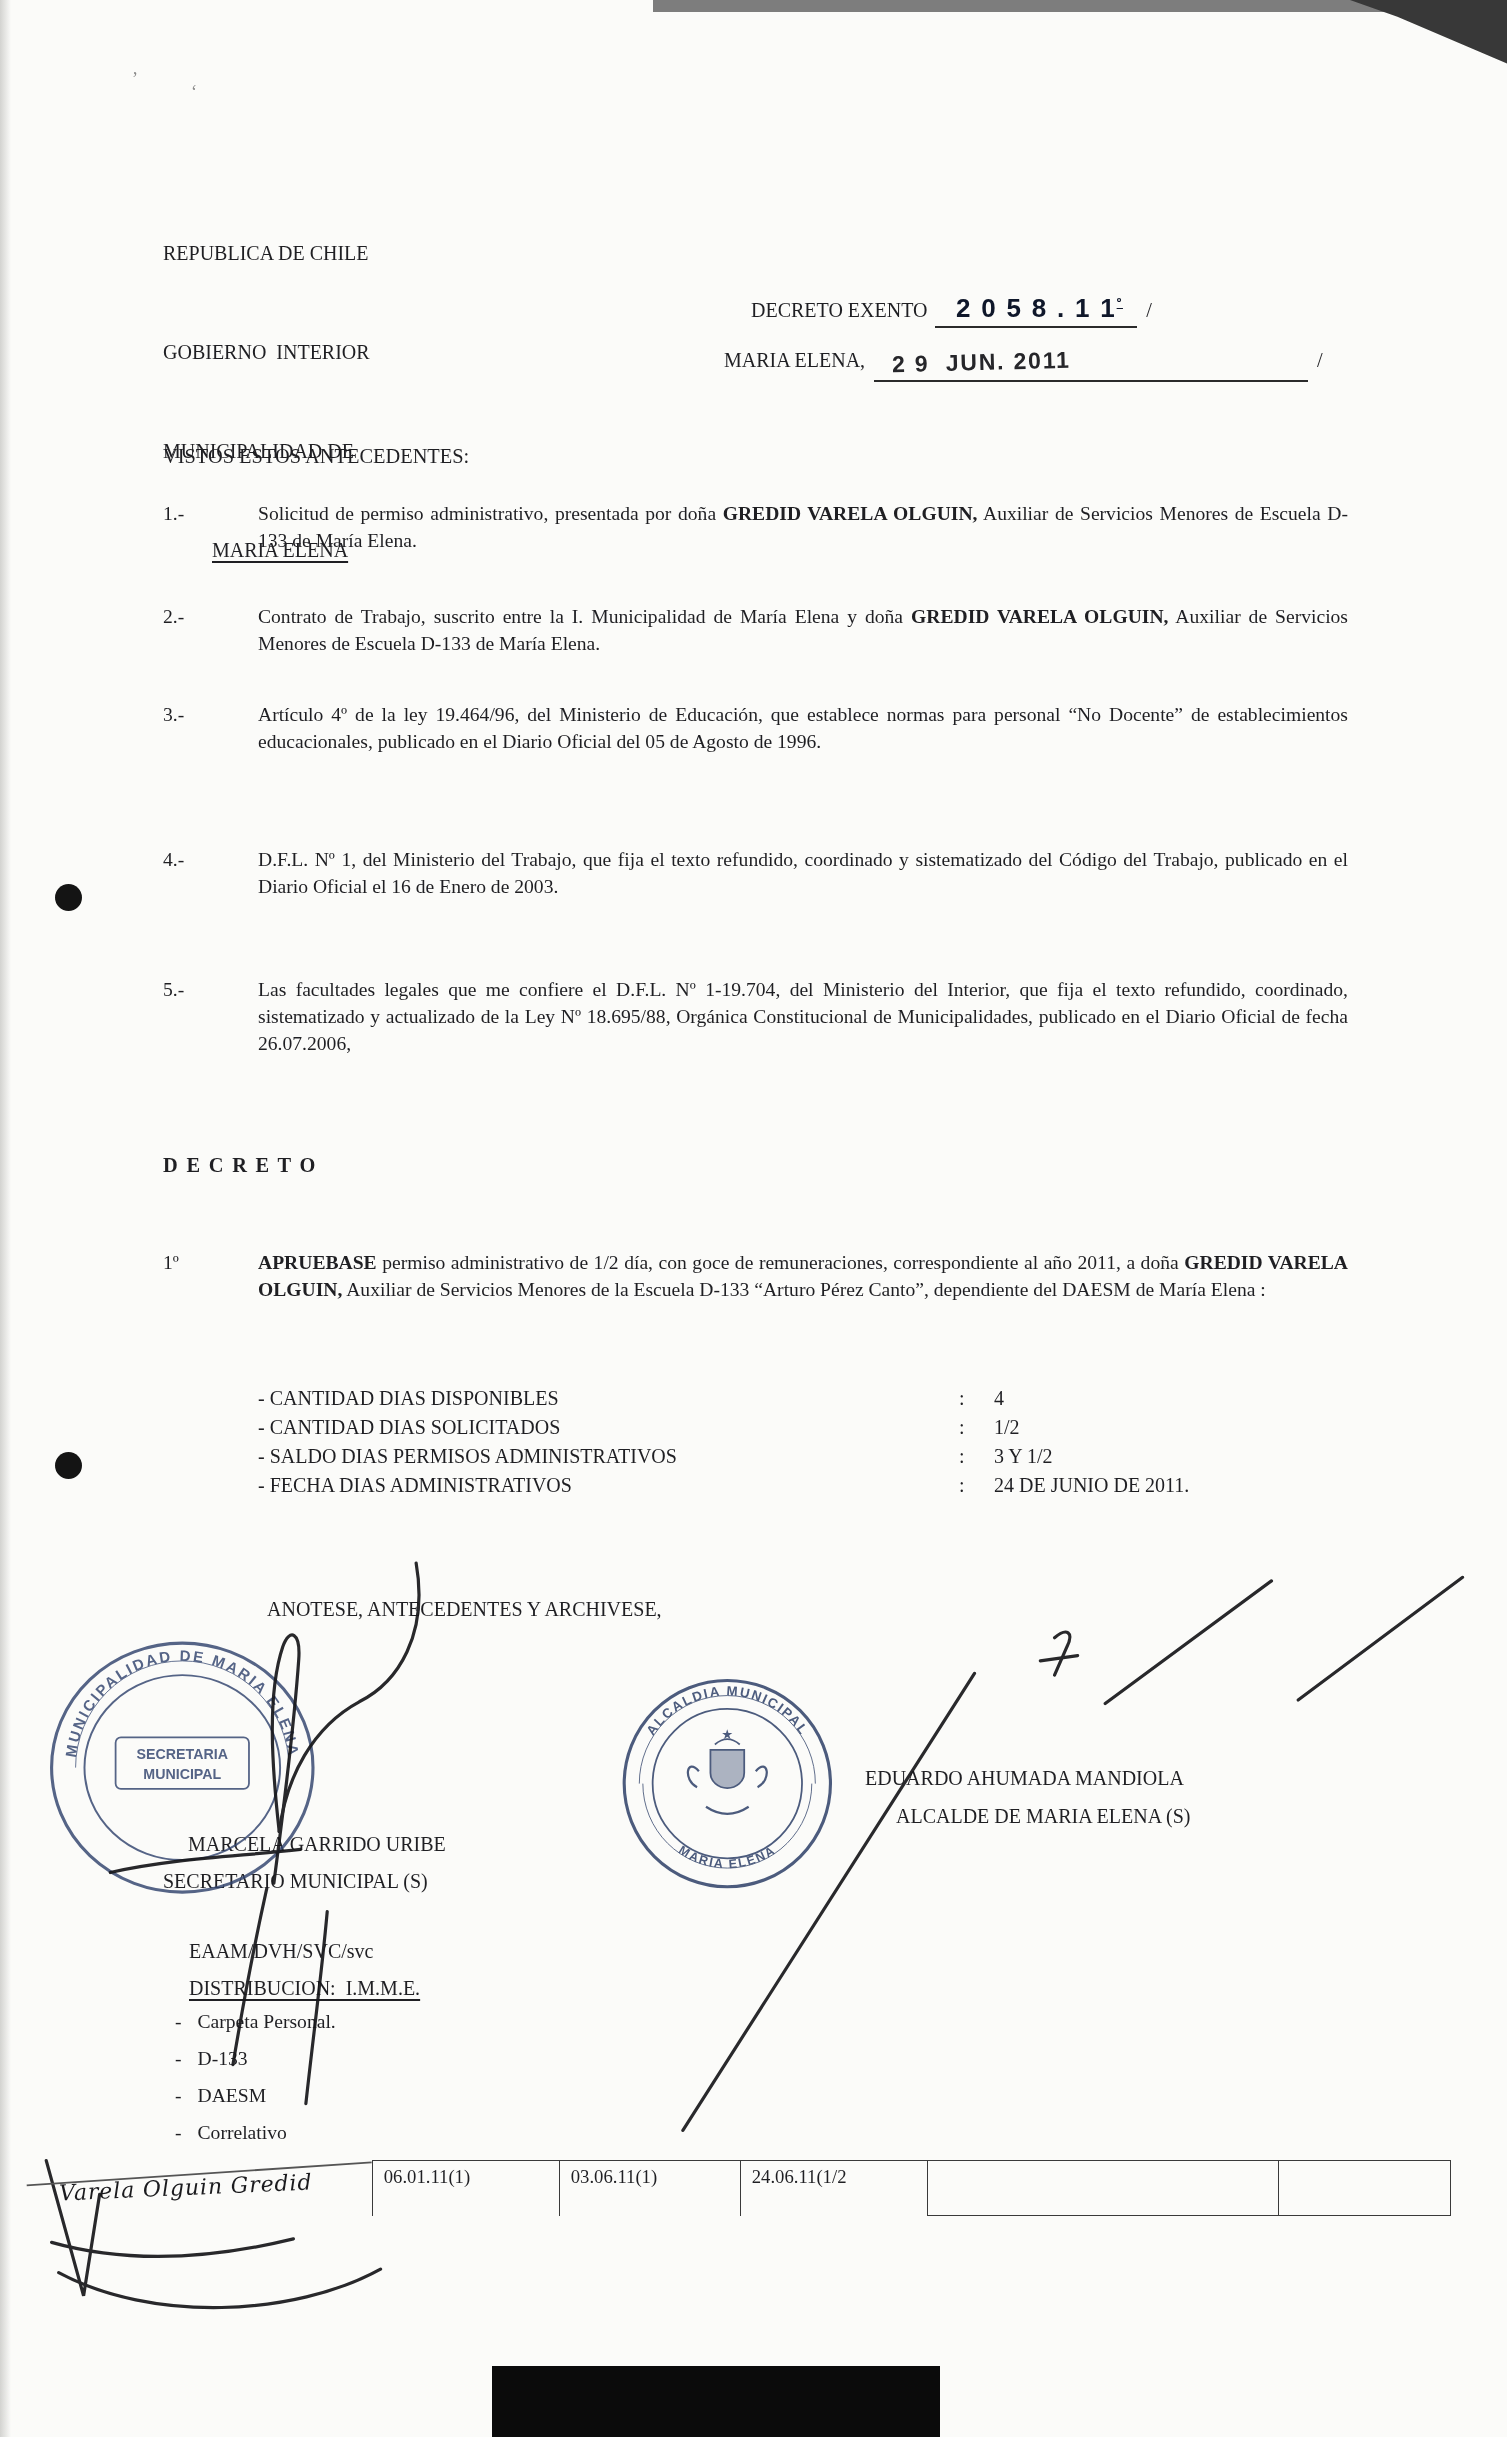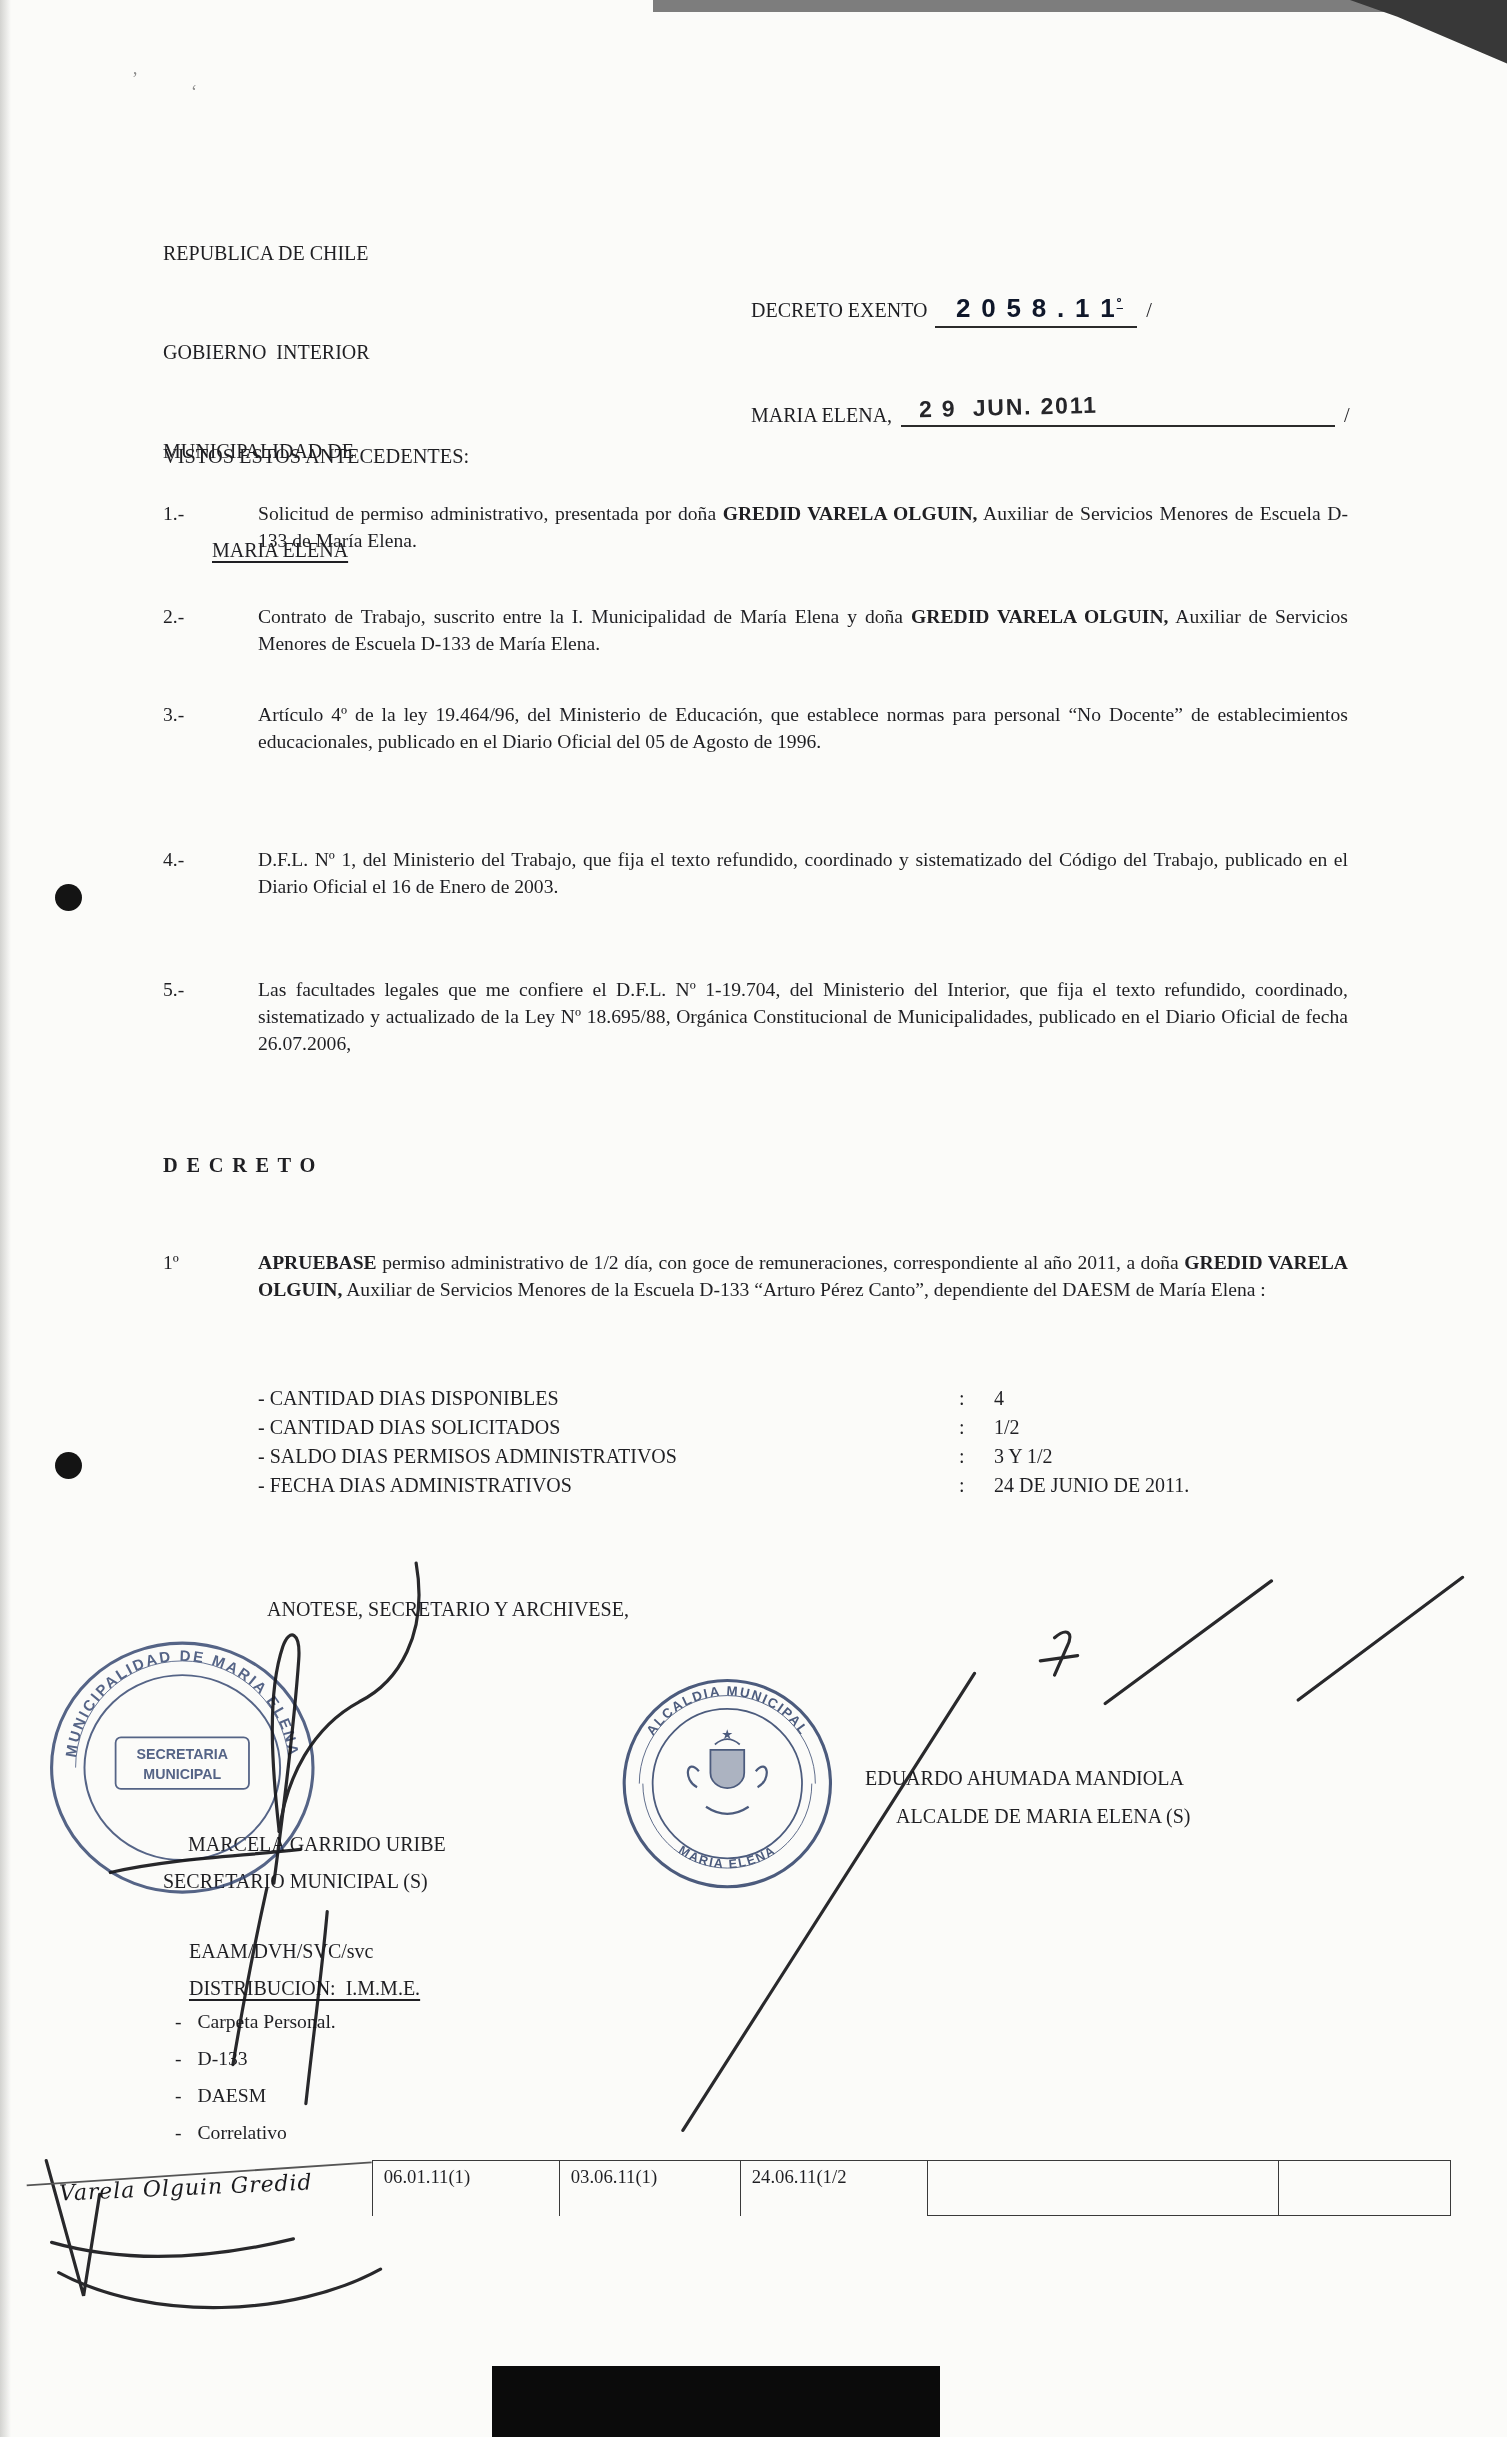--- a/index.html
+++ b/index.html
@@ -23,21 +23,21 @@
   
   .letterhead { position:absolute; left:163px; top:171px; font-size:20px; line-height:33px; white-space:pre; }
   .letterhead .lh4 { display:inline-block; margin-left:49px; text-decoration:underline; text-underline-offset:3.6px; }
 
   
   .decree-row { position:absolute; left:751px; top:293px; display:flex; align-items:center; font-size:20px; }
   .num-box { border-bottom:2.2px solid #2b2b2b; margin-left:7.1px; padding:0 14.2px 1.8px 21.3px; white-space:pre;
     font-family:"Liberation Sans", sans-serif; font-weight:bold; font-size:26px; letter-spacing:1.8px; color:#0f172a; }
   .num-box sup { font-size:12.4px; text-decoration:underline; }
   .slash { margin-left:9px; font-size:20.4px; }
-  .date-row { position:absolute; left:751px; top:349px; display:flex; align-items:flex-end; font-size:20px;margin-top:45px; }
+  .date-row { position:absolute; left:724px; top:349px; display:flex; align-items:flex-start; font-size:20px; }
   .date-box { border-bottom:2.2px solid #2b2b2b; margin-left:9px; width:416px; padding:0 0 3.6px 18px; }
   .date-stamp { display:inline-block; font-family:"Liberation Sans", sans-serif; font-weight:bold;
     font-size:23px; letter-spacing:1.8px; color:#26262a; transform:rotate(-1.5deg); white-space:pre; }
 
   
   .vistos { position:absolute; left:163px; top:445px; font-size:20.4px; }
   .ante { position:absolute; left:163px; width:1185px; display:flex; font-size:19.6px; line-height:27px; }
   .ante .num { flex:0 0 95px; }
   .ante .txt { flex:1; text-align:justify; }
   .a1 { top:500px; } .a2 { top:603px; } .a3 { top:701px; } .a4 { top:846px; } .a5 { top:976px; }
@@ -152,21 +152,21 @@
       <span class="day-colon">:</span>
       <span class="day-value">3 Y 1/2</span>
     </div>
     <div class="day-row">
       <span>- FECHA DIAS ADMINISTRATIVOS</span>
       <span class="day-colon">:</span>
       <span class="day-value">24 DE JUNIO DE 2011.</span>
     </div>
   </div>
 
-  <div class="closing">ANOTESE, SECRETARIO Y ARCHIVESE,</div>
+  <div class="closing">ANOTESE, ANTECEDENTES Y ARCHIVESE,</div>
 
   <div class="sig-name sig-right-name">EDUARDO AHUMADA MANDIOLA</div>
   <div class="sig-title sig-right-title">ALCALDE DE MARIA ELENA (S)</div>
   <div class="sig-name sig-left-name">MARCELA GARRIDO URIBE</div>
   <div class="sig-title sig-left-title">SECRETARIO MUNICIPAL (S)</div>
 
   <div class="initials">EAAM/DVH/SVC/svc</div>
   <div class="distribution">DISTRIBUCION:  I.M.M.E.</div>
   <div class="dist-list">
     <div class="dist-row">

